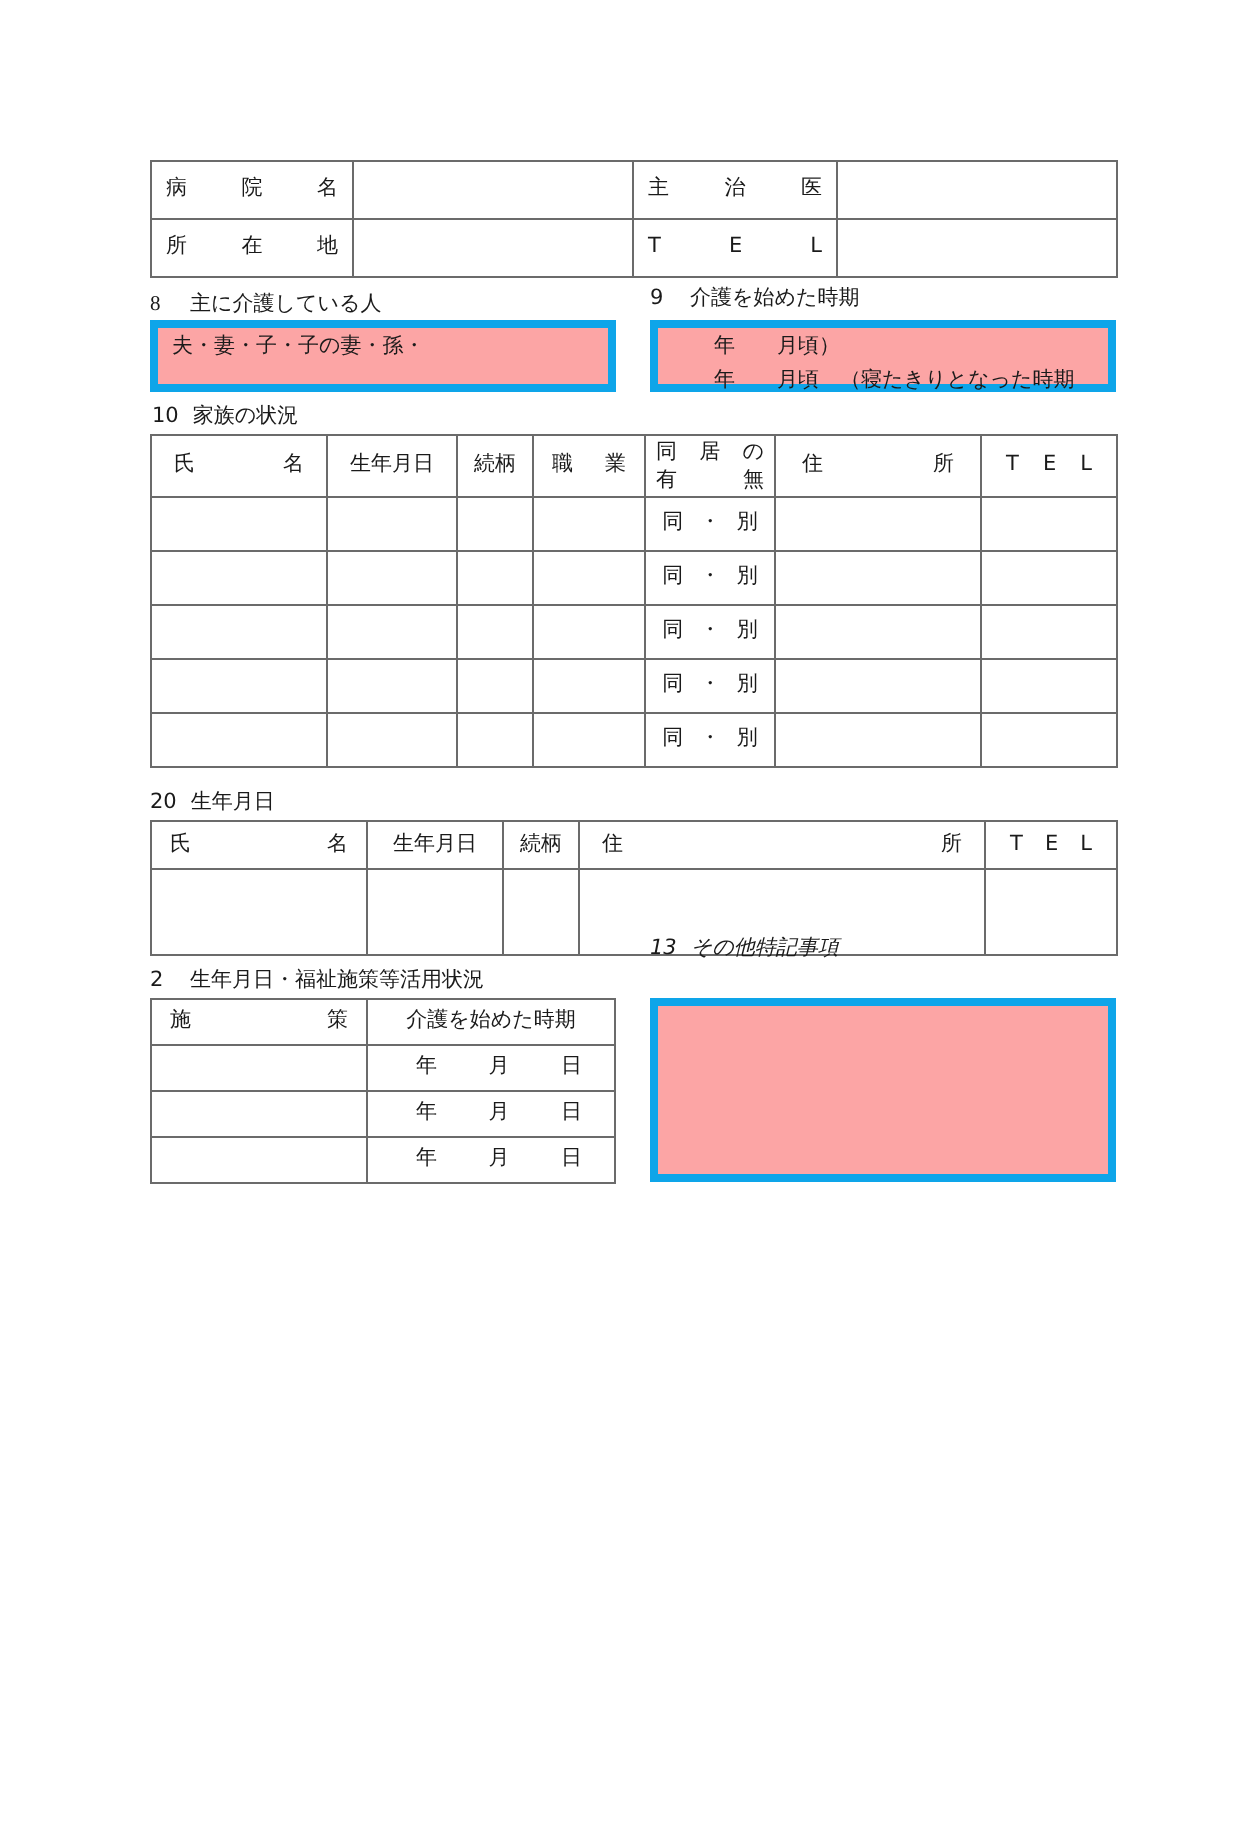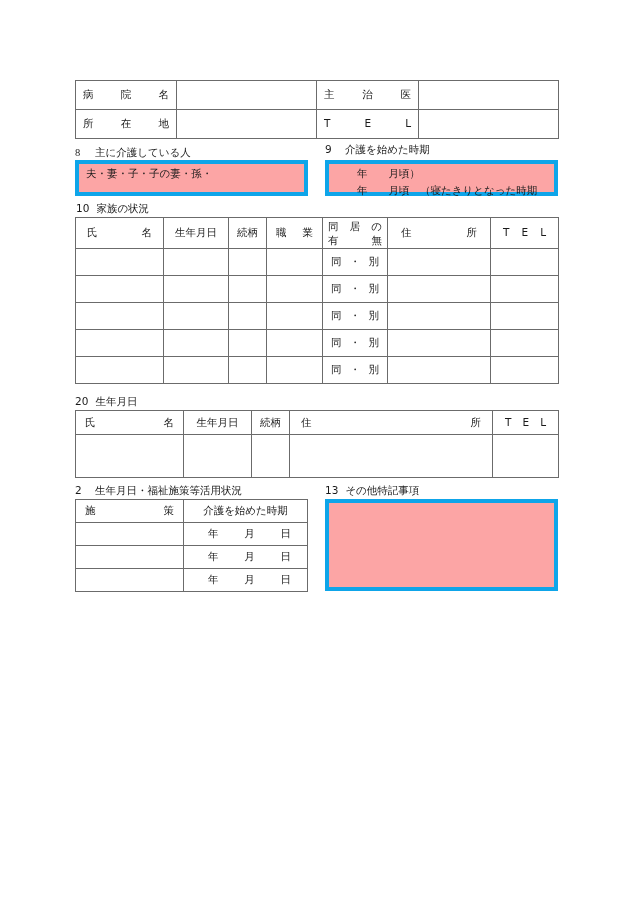--- a/index.html
+++ b/index.html
@@ -420,20 +420,20 @@
           <span class="spread3" style="padding:0 16px 0 24px;">
             <span>年</span>
             <span>月</span>
             <span>日</span>
           </span>
         </td>
       </tr>
     </tbody>
   </table>
 
-  <div class="sect" style="left:325px; top:485px;">
+  <div class="sect" style="left:325px; top:469px;font-style:italic;">
     <span class="num">13</span><span class="ttl">その他特記事項</span>
   </div>
   <div class="box" style="left:325px; top:499px; width:233px; height:92px;">
     <div class="ln"></div>
   </div>
 
 </div>
 
 </body></html>

